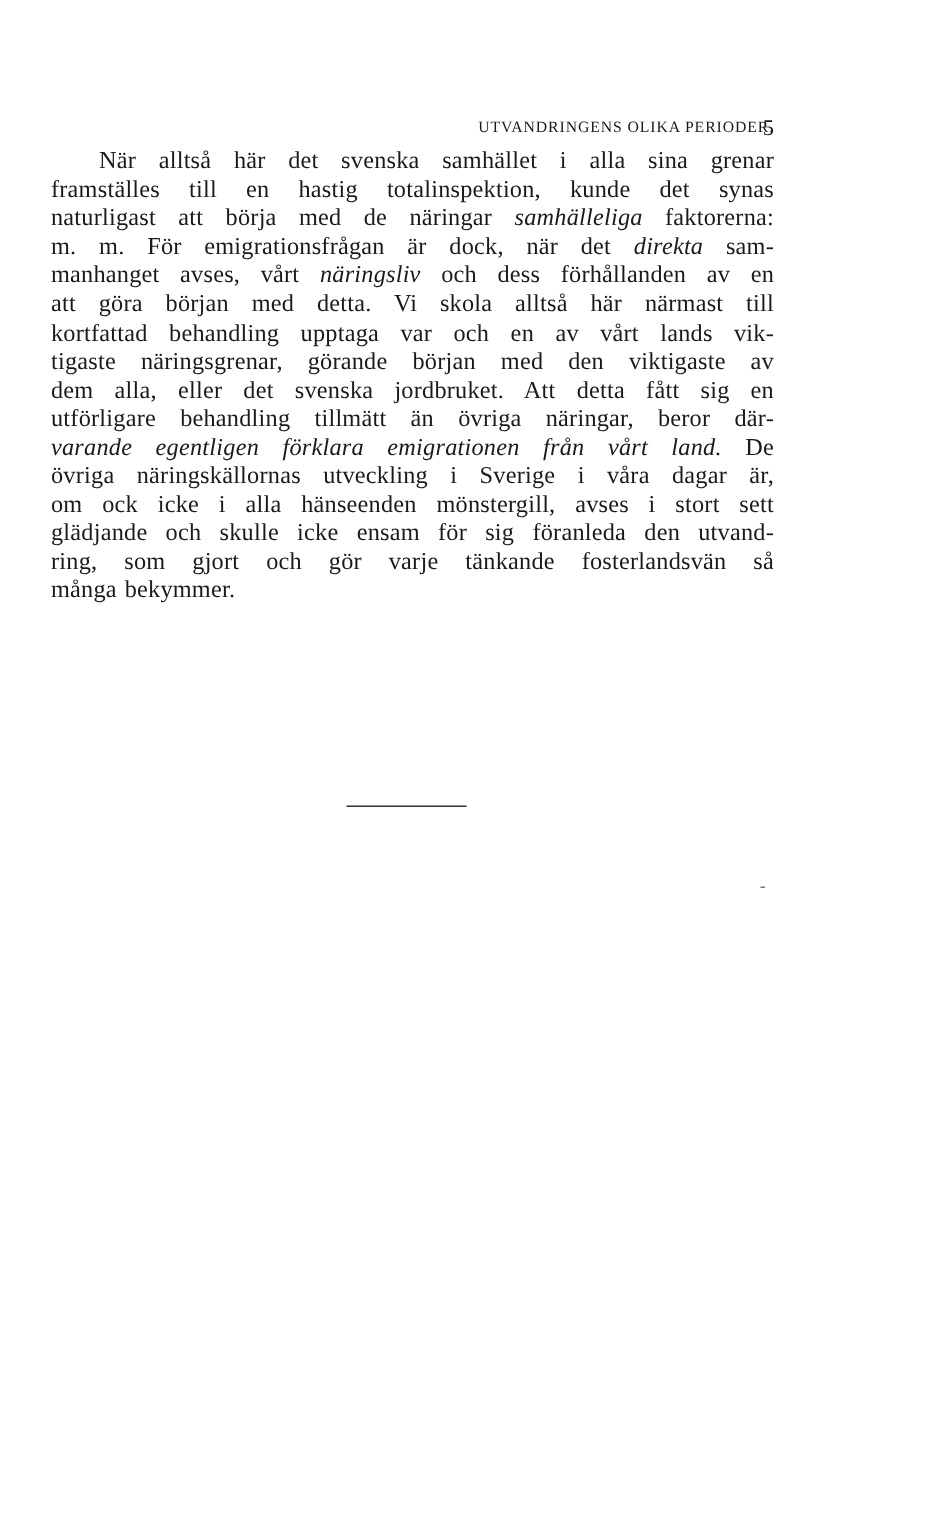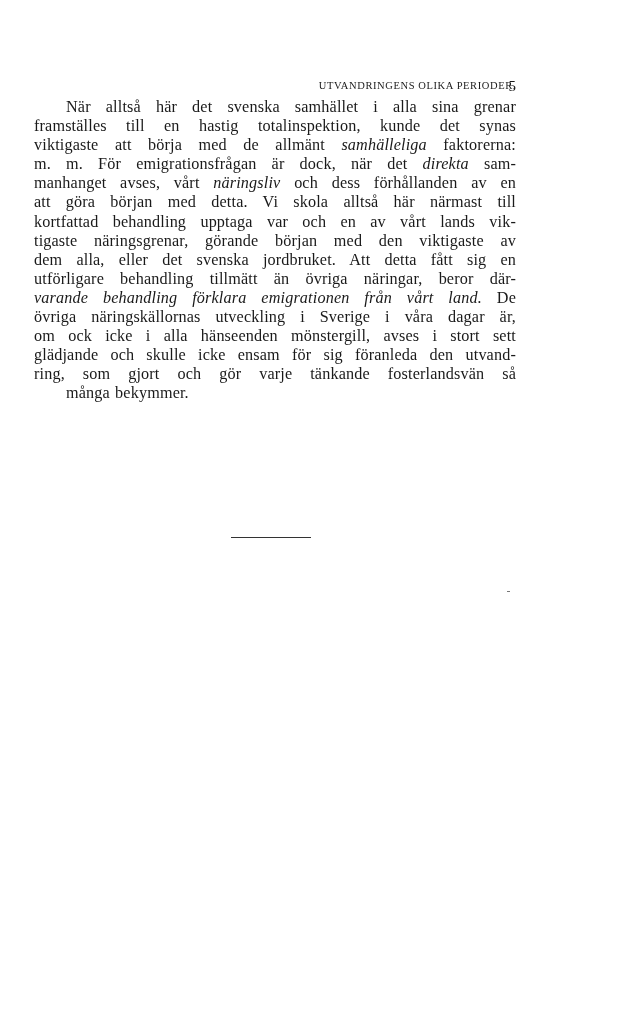--- a/index.html
+++ b/index.html
@@ -10,21 +10,21 @@
   .running-title { position: absolute; left: 0; width: 482px; text-align: right;
          font-size: 10.5px; letter-spacing: 0.6px; font-family: "Liberation Serif", serif; top: 2px; }
   .page-number { position: absolute; right: 0; top: 0; font-size: 15px; font-family: "Liberation Serif", serif; }
   .body-text { position: absolute; top: 98px; left: 34px; width: 482px; }
   .line { display: block; height: 19.1px; line-height: 19.1px; font-size: 16.2px;
           text-align: justify; text-align-last: justify; white-space: nowrap;
           font-family: "Liberation Serif", serif; letter-spacing: 0.15px; word-spacing: 1px; }
   .line.indent { padding-left: 32px; }
   .line.last { text-align-last: left; }
   .line-inner { display: block; width: 100%; text-align: justify; text-align-last: justify; }
-  .line.last .line-inner { text-align-last: left; margin-left: 32px; }
+  .line.last .line-inner { text-align-last: left; }
   .line.indent .line-inner { width: calc(100% - 0px); font-family: Liberation Serif, serif; }
   em { }
   .rule { position: absolute; top: 537px; left: 231px; width: 80px; height: 1px; background: #333; }
   .speck { position: absolute; top: 591px; left: 507px; width: 3px; height: 1px; background: #777; }
 </style>
 </head>
 <body>
 
 <div class="page">
   <div class="running-head">
@@ -33,21 +33,21 @@
   </div>
 
   <div class="body-text" id="body-text">
       <span class="line indent">
         <span class="line-inner"><span>När alltså här det svenska samhället i alla sina grenar</span></span>
       </span>
       <span class="line">
         <span class="line-inner"><span>framställes till en hastig totalinspektion, kunde det synas</span></span>
       </span>
       <span class="line">
-        <span class="line-inner"><span>viktigaste att börja med de allmänt </span><em>samhälleliga</em><span> faktorerna:</span></span>
+        <span class="line-inner"><span>naturligast att börja med de näringar </span><em>samhälleliga</em><span> faktorerna:</span></span>
       </span>
       <span class="line">
         <span class="line-inner"><span>m. m. För emigrationsfrågan är dock, när det </span><em>direkta</em><span> sam-</span></span>
       </span>
       <span class="line">
         <span class="line-inner"><span>manhanget avses, vårt </span><em>näringsliv</em><span> och dess förhållanden av en</span></span>
       </span>
       <span class="line">
         <span class="line-inner"><span>att göra början med detta. Vi skola alltså här närmast till</span></span>
       </span>
@@ -57,21 +57,21 @@
       <span class="line">
         <span class="line-inner"><span>tigaste näringsgrenar, görande början med den viktigaste av</span></span>
       </span>
       <span class="line">
         <span class="line-inner"><span>dem alla, eller det svenska jordbruket. Att detta fått sig en</span></span>
       </span>
       <span class="line">
         <span class="line-inner"><span>utförligare behandling tillmätt än övriga näringar, beror där-</span></span>
       </span>
       <span class="line">
-        <span class="line-inner"><em>varande behandling förklara emigrationen från vårt land.</em><span> De</span></span>
+        <span class="line-inner"><em>varande egentligen förklara emigrationen från vårt land.</em><span> De</span></span>
       </span>
       <span class="line">
         <span class="line-inner"><span>övriga näringskällornas utveckling i Sverige i våra dagar är,</span></span>
       </span>
       <span class="line">
         <span class="line-inner"><span>om ock icke i alla hänseenden mönstergill, avses i stort sett</span></span>
       </span>
       <span class="line">
         <span class="line-inner"><span>glädjande och skulle icke ensam för sig föranleda den utvand-</span></span>
       </span>

